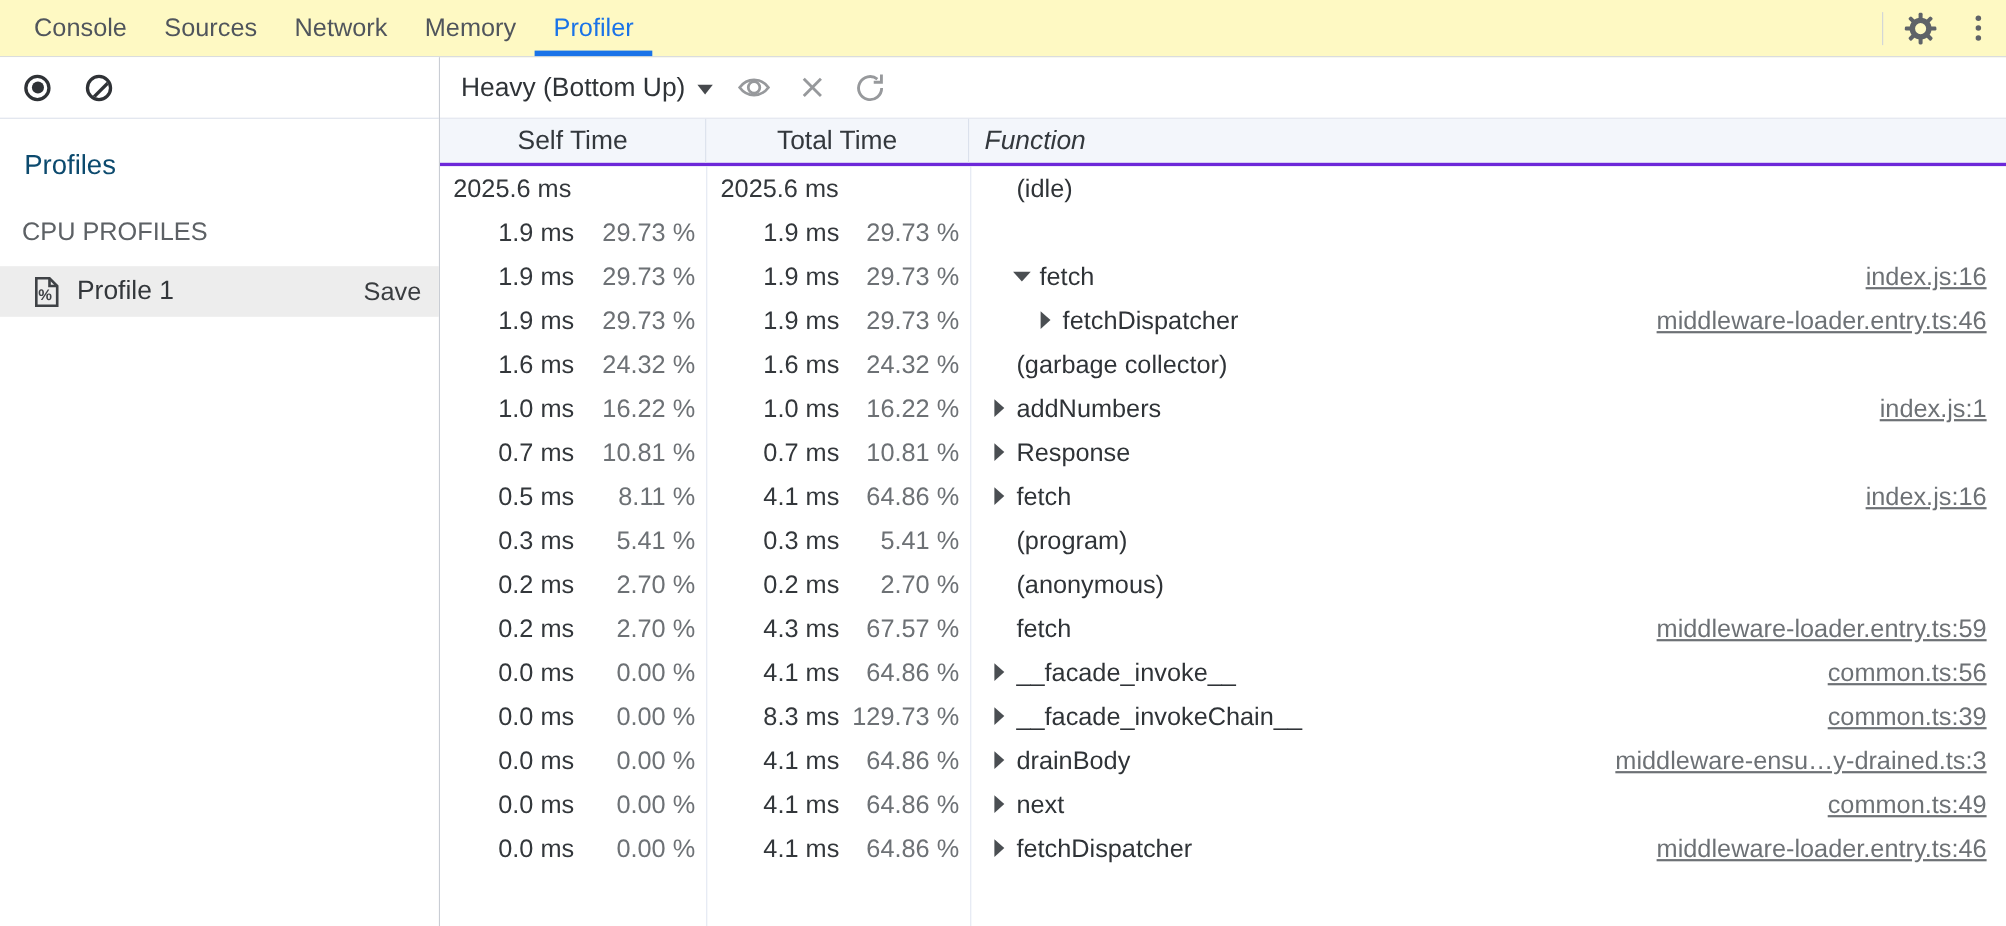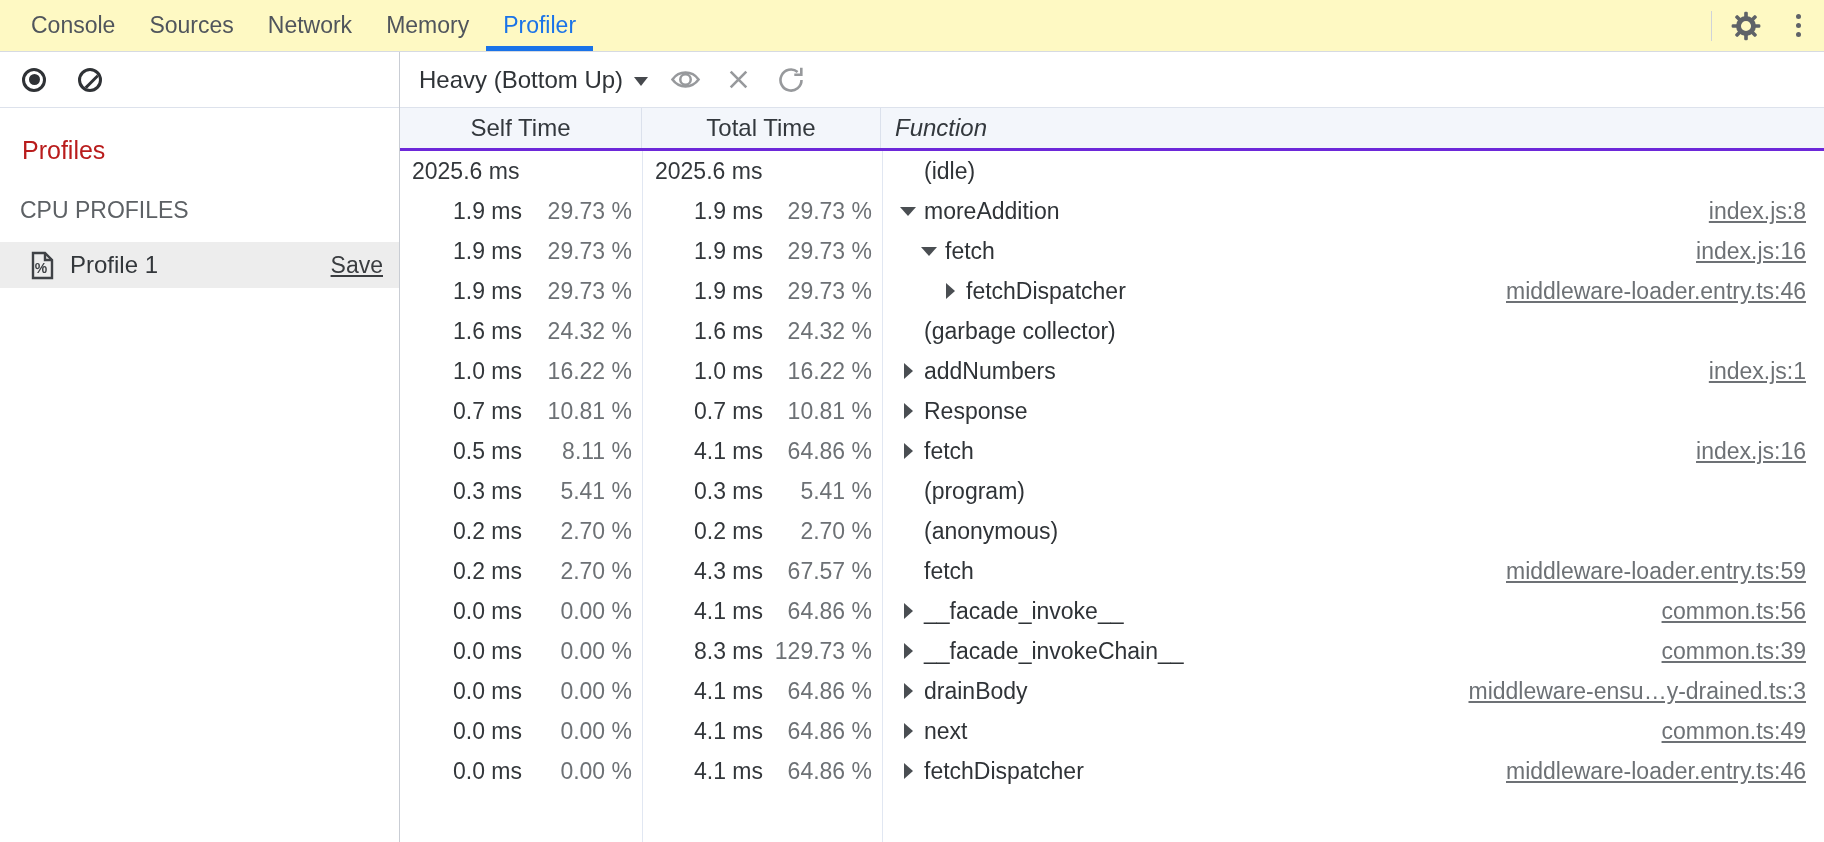--- a/index.html
+++ b/index.html
@@ -33,26 +33,26 @@
                      display:flex; align-items:center; padding-left:18px; gap:24px; }
   .tb-btn { width:32px; height:32px; display:flex; align-items:center; justify-content:center; }
   .icon-record { width:24px; height:24px; border:3px solid #2f3236; border-radius:50%;
                  display:flex; align-items:center; justify-content:center; }
   .icon-record::after { content:""; width:11px; height:11px; background:#2f3236; border-radius:50%; }
   .icon-clear { width:24px; height:24px; border:3px solid #2f3236; border-radius:50%;
                 position:relative; overflow:hidden; }
   .icon-clear::after { content:""; position:absolute; left:-5px; top:8px; width:34px; height:3px;
                        background:#2f3236; transform:rotate(-45deg); }
   .sidebar-body { flex:1; }
-  .profiles-title { font-size:25px; color:#b91c1c; margin:28px 0 0 22px; }
+  .profiles-title { font-size:25px; color:#0c4a6e; margin:28px 0 0 22px; }
   .cpu-section { font-size:23px; color:#5d6165; margin:32px 0 18px 20px; }
   .profile-item { height:46px; background:#ededed; display:flex; align-items:center;
                   padding:0 16px 0 30px; font-size:24px; color:#33373b; cursor:default; }
   .profile-icon { margin-right:15px; display:flex; }
-  .save-link { margin-left:auto; color:#3a3d40; text-decoration:underline; font-size:23px; cursor:pointer; }
+  .save-link { margin-left:auto; color:#3a3d40; font-size:23px; cursor:pointer; }
 
   
   .main { flex:1; display:flex; flex-direction:column; min-width:0; }
   .main-toolbar { height:56px; flex:0 0 56px; border-bottom:1px solid #dde2ec;
                   display:flex; align-items:center; padding-left:19px; }
   .view-select { display:flex; align-items:center; gap:11px; font-size:24px; color:#2f3337; cursor:default; }
   .dropdown-caret { width:0; height:0; border-left:7px solid transparent; border-right:7px solid transparent;
                     border-top:9px solid #46494d; margin-top:3px; }
   .toolbar-icon-btn { width:32px; height:32px; margin-left:21px; display:flex; align-items:center; justify-content:center; }
 
@@ -214,27 +214,20 @@
             </div>
             <div class="grid-row">
               <div class="cell-time self">
                 <span class="ms">1.9 ms</span>
                 <span class="pct">29.73 %</span>
               </div>
               <div class="cell-time total">
                 <span class="ms">1.9 ms</span>
                 <span class="pct">29.73 %</span>
               </div>
-              <div class="cell-fn" style="padding-left: 14px;">
-                <span class="tw">
-                  <span class="tri-down"></span>
-                </span>
-                <span class="fn-name">moreAddition</span>
-                <span class="fn-link">index.js:8</span>
-              </div>
             </div>
             <div class="grid-row">
               <div class="cell-time self">
                 <span class="ms">1.9 ms</span>
                 <span class="pct">29.73 %</span>
               </div>
               <div class="cell-time total">
                 <span class="ms">1.9 ms</span>
                 <span class="pct">29.73 %</span>
               </div>

